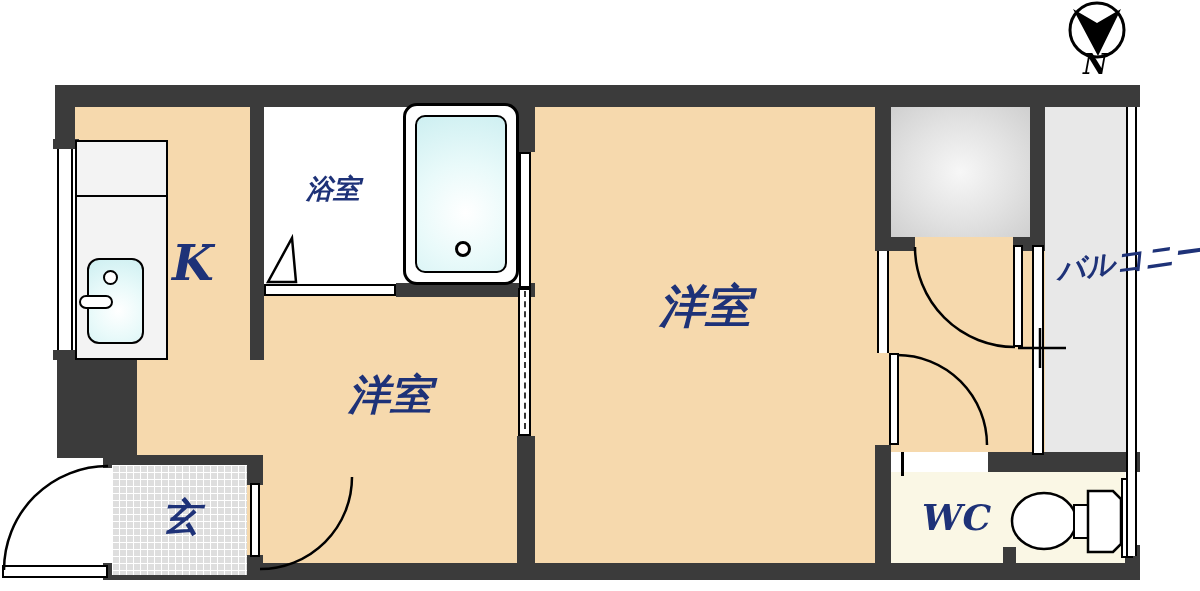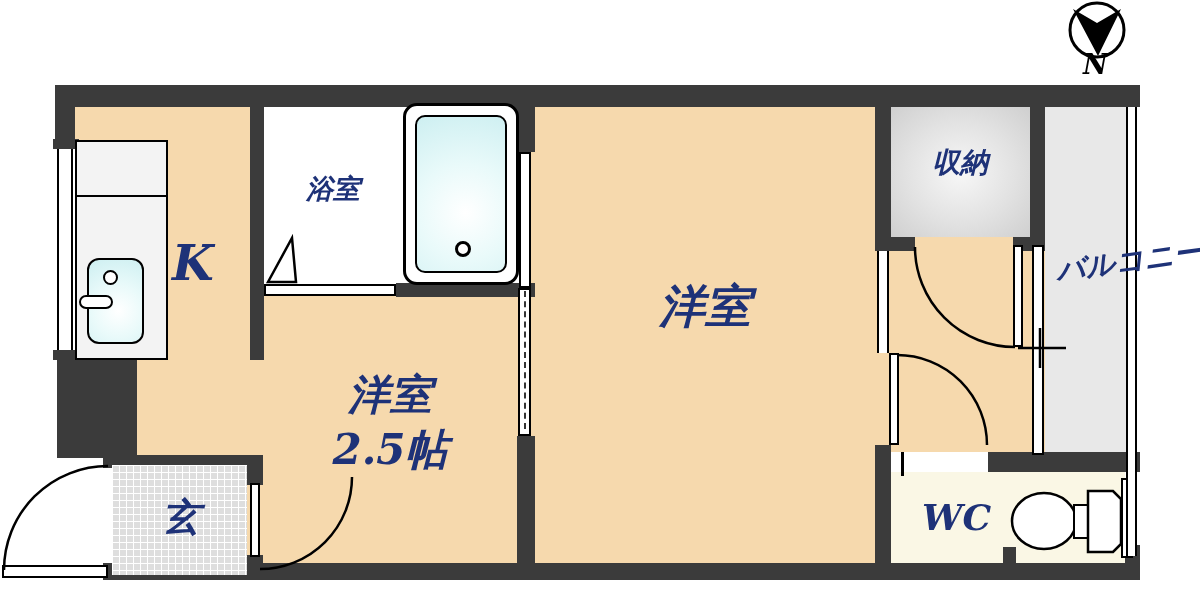--- a/index.html
+++ b/index.html
@@ -108,28 +108,26 @@
   </svg>
 
   <div class="label" style="left:1083px;top:50px;font-size:27px;color:#000;font-weight:600;">N</div>
 
   <div class="label" style="left:172px;top:238px;font-size:48px;font-weight:600;">K</div>
 
   <div class="label" style="left:306px;top:174px;font-size:27px;">浴室</div>
 
   <div class="label center" style="left:295px;top:372px;width:190px;font-size:42px;">
     <div>洋室</div>
-    <div style="margin-top:10px;">2.5帖</div>
   </div>
 
   <div class="label center" style="left:605px;top:282px;width:200px;font-size:46px;">
     <div>洋室</div>
   </div>
 
-  <div class="label center" style="left:908px;top:148px;width:104px;font-size:28px;">収納</div>
 
   <div class="label" style="left:1056px;top:256px;font-size:29px;transform:rotate(-8deg);transform-origin:left center;">バルコニー</div>
 
   <div class="label" style="left:922px;top:498px;font-size:36px;font-weight:600;">WC</div>
 
   <div class="label" style="left:162px;top:496px;font-size:38px;">玄</div>
 
 </div>
 
 </body></html>

